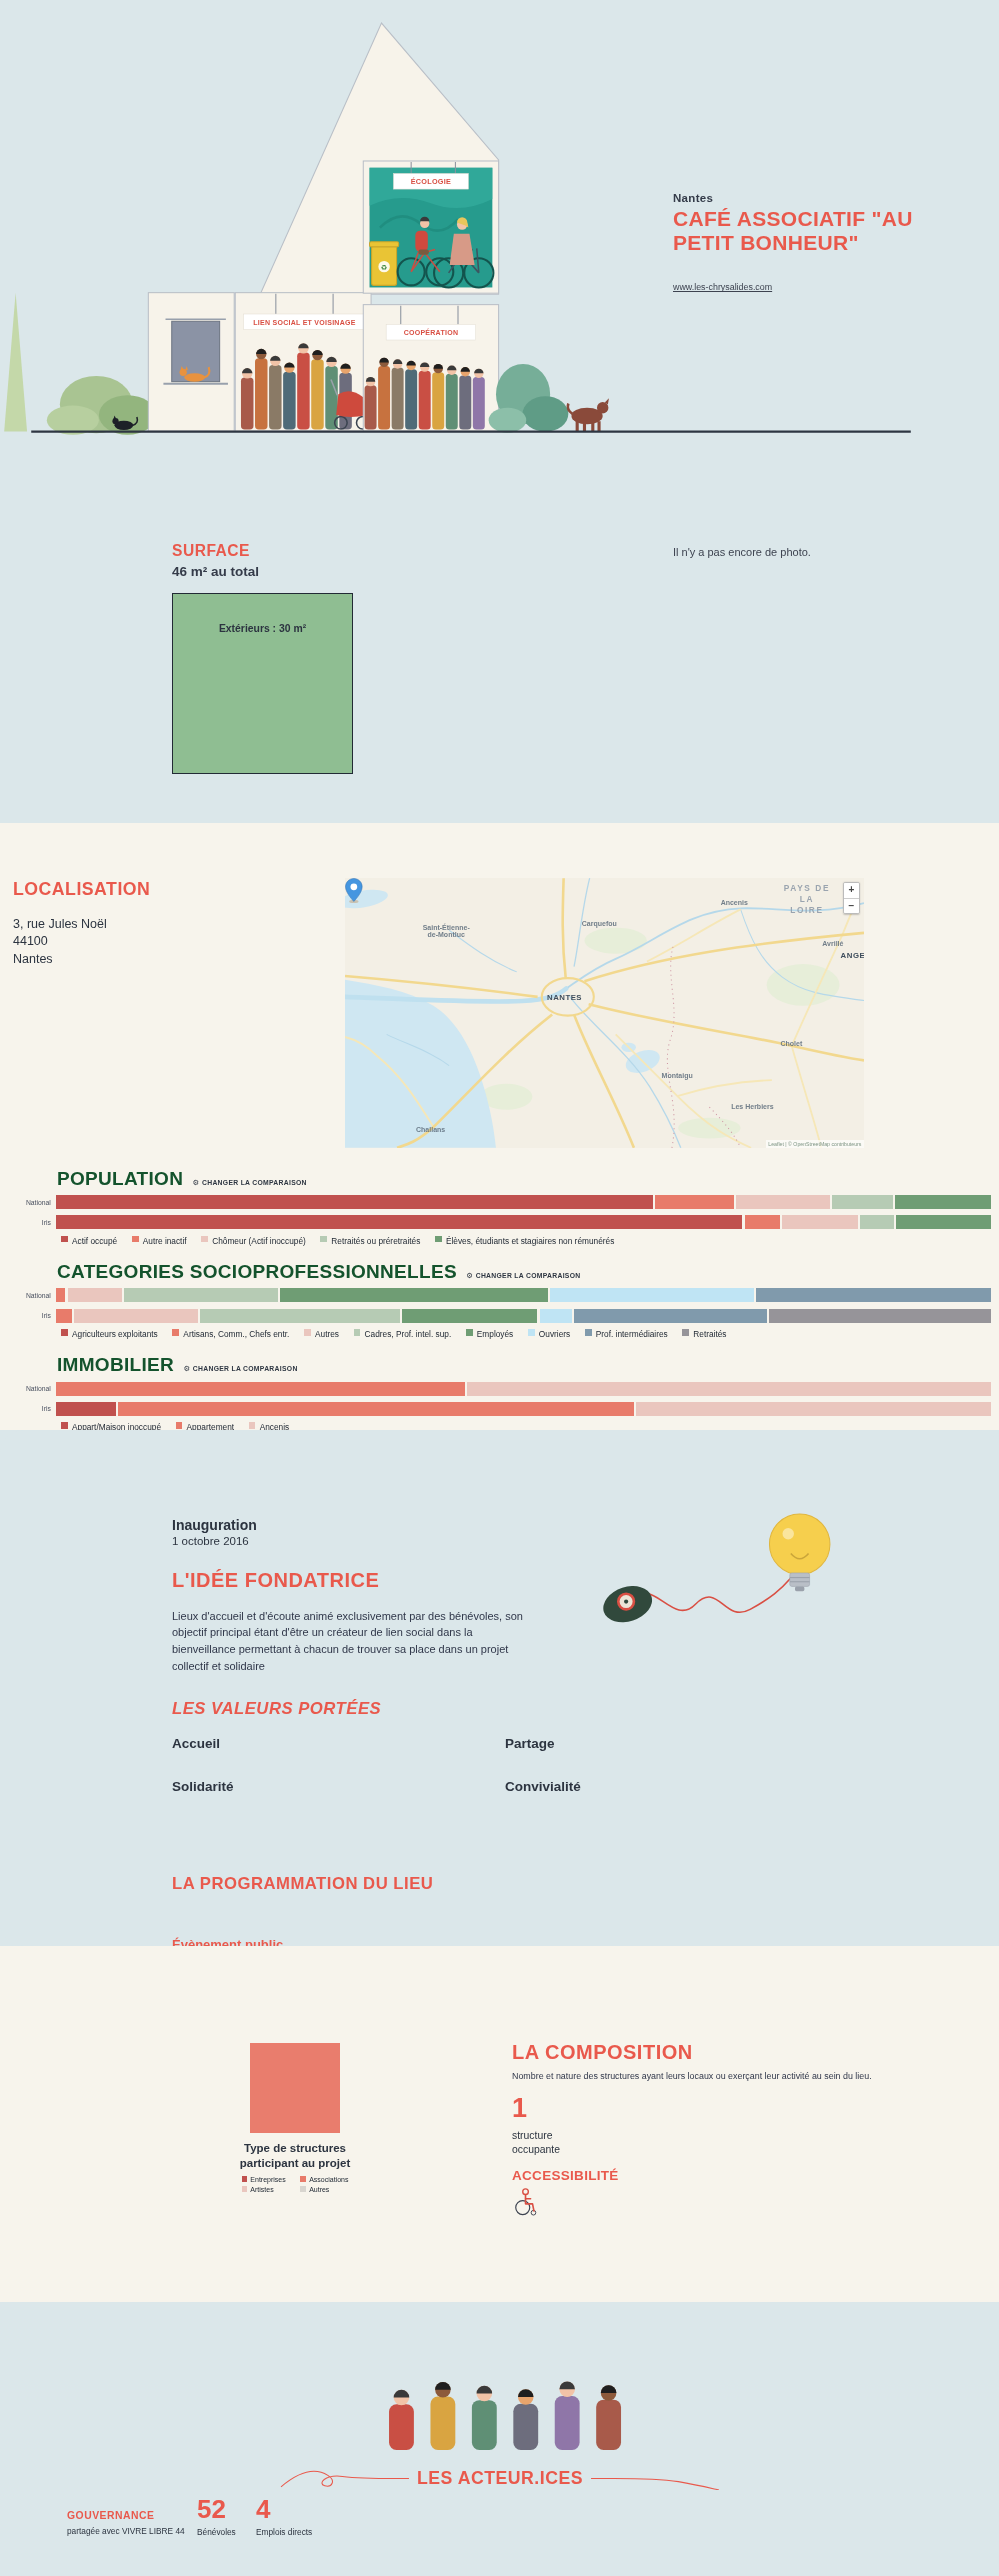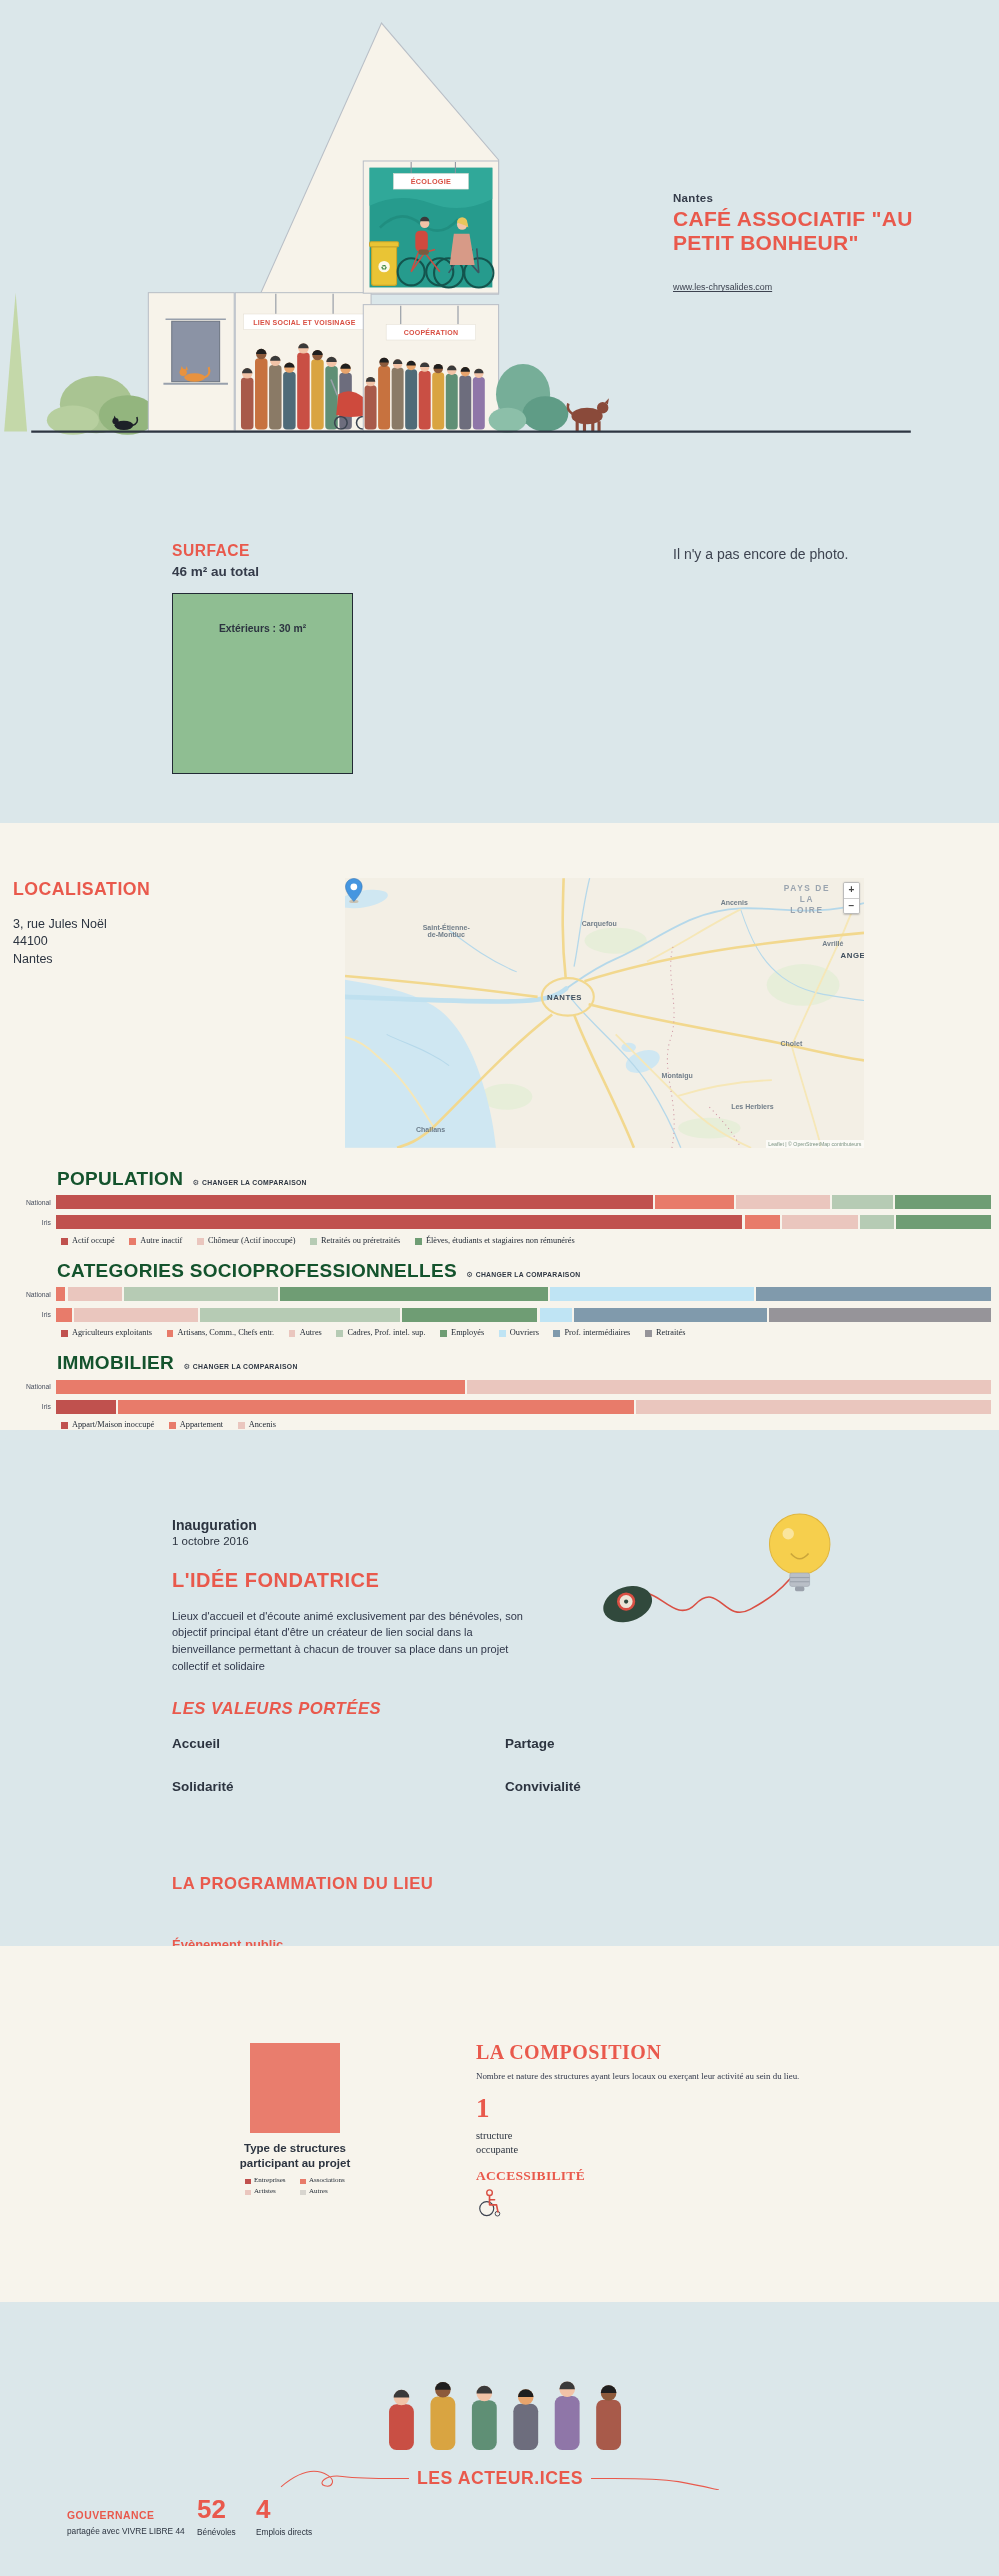--- a/index.html
+++ b/index.html
@@ -10,21 +10,21 @@
   h1,h2,h3{margin:0;font-weight:bold;}
   .pre{white-space:pre-line;}
 
   
   #hero{height:823px;}
   .house-svg{position:absolute;left:0;top:9.4px;}
   .hero-text{position:absolute;left:673px;top:192px;width:245px;}
   .hero-city{font-size:11.5px;font-weight:bold;letter-spacing:0.3px;}
   .hero-title{font-size:21px;line-height:1.15;letter-spacing:0.3px;margin-top:3.1px;font-weight:bold;color:#e9594c;}
   .hero-link{display:inline-block;margin-top:27px;font-size:8.9px;color:#3d4350;text-decoration:underline;cursor:pointer;}
-  .no-photo{position:absolute;left:673px;top:546px;font-size:14px;color:#3d4350;}
+  .no-photo{position:absolute;left:673px;top:546px;font-size:11px;color:#3d4350;}
   .surface{position:absolute;left:172px;top:542px;width:208px;}
   .surface h2{font-size:15.6px;letter-spacing:0.5px;color:#e9594c;}
   .surface-total{font-size:13.5px;font-weight:bold;margin-top:4.2px;}
   .treemap{position:relative;width:181px;height:181px;margin-top:13.5px;border:1.6px solid #222a35;box-sizing:border-box;}
   .tm-outer{position:absolute;inset:0;}
   .tm-outer-label{position:absolute;top:29px;left:0;right:0;text-align:center;font-size:10.4px;font-weight:bold;color:#2c3440;}
   .tm-inner{position:absolute;right:0;bottom:0;width:107px;height:107px;border-left:1.6px solid #222a35;border-top:1.6px solid #222a35;box-sizing:border-box;display:flex;align-items:center;justify-content:center;text-align:center;font-size:10.4px;font-weight:bold;color:#2c3440;}
 
   
   #loc{height:607px;}
@@ -49,21 +49,21 @@
   .c-head{margin-left:57px;display:flex;align-items:baseline;gap:9.4px;}
   .c-title{font-size:19px;font-weight:bold;letter-spacing:0.3px;color:#14532d;}
   .c-action{border:none;background:none;font-family:inherit;font-size:6.8px;font-weight:bold;letter-spacing:0.3px;color:#2e3642;cursor:pointer;display:inline-flex;align-items:center;gap:2.6px;padding:0;}
   .gear{font-size:7.3px;}
   .c-rows{margin-top:5.2px;}
   .bar-row{display:flex;align-items:center;margin-bottom:6.2px;}
   .bar-lab{width:56px;text-align:right;padding-right:5.2px;font-size:6.8px;color:#4a5160;box-sizing:border-box;flex:none;}
   .bar{flex:1;margin-right:9.4px;height:14px;display:flex;gap:2.1px;}
   .seg{height:100%;}
   .c-legend{margin-left:61px;margin-top:3.1px;display:flex;flex-wrap:wrap;}
-  .leg-item{display:inline-flex;align-items:flex-end;margin-right:14.6px;margin-bottom:2.1px;font-size:8.3px;color:#222a35;font-family:Liberation Serif, serif;}
+  .leg-item{display:inline-flex;align-items:flex-start;margin-right:14.6px;margin-bottom:2.1px;font-size:8.3px;color:#222a35;}
   .leg-sw{width:6.8px;height:6.8px;margin-right:4.2px;flex:none;}
 
   
   #idee{height:516px;border-radius:23px;}
   .idee-col{position:absolute;left:172px;top:87px;width:364px;}
   .pre-title{font-size:14px;font-weight:bold;color:#2c3440;}
   .pre-date{font-size:11.5px;margin-top:2.1px;color:#2c3440;}
   .idee-heading{font-size:20px;letter-spacing:0.5px;color:#e9594c;margin-top:22px;}
   .idee-body{font-size:11px;line-height:1.52;margin-top:15.6px;color:#30374a;}
   .bulb-svg{position:absolute;left:599px;top:62px;}
@@ -74,21 +74,21 @@
   .prog-event{position:absolute;left:172px;top:507px;font-size:13px;font-weight:bold;color:#e9594c;}
 
   
   #compo{height:356px;}
   .struct{position:absolute;left:198px;top:97px;width:194px;text-align:center;}
   .struct-square{width:90px;height:90px;margin:0 auto;}
   .struct-caption{margin-top:8.3px;font-size:11.5px;font-weight:bold;line-height:1.25;color:#2c3440;}
   .struct-legend{margin-top:6.2px;display:grid;grid-template-columns:auto auto;justify-content:center;column-gap:14.6px;row-gap:3.1px;}
   .struct-legend .leg-item{font-size:7px;margin:0;}
   .struct-legend .leg-sw{width:5.7px;height:5.7px;margin-right:3.1px;}
-  .compo-col{position:absolute;left:476px;top:95px;width:364px;font-family:Liberation Serif, serif;}
+  .compo-col{position:absolute;left:512px;top:95px;width:364px;}
   .compo-heading{font-size:20px;letter-spacing:0.5px;color:#e9594c;}
   .compo-sub{font-size:8.9px;margin-top:7.3px;color:#30374a;}
   .compo-count{font-size:27px;font-weight:bold;color:#e9594c;margin-top:13.5px;line-height:1;}
   .compo-count-label{font-size:10.4px;line-height:1.3;margin-top:7.3px;color:#2c3440;}
   .access-heading{font-size:13.5px;letter-spacing:0.3px;color:#e9594c;margin-top:11.5px;font-weight:bold;}
   .wheel-svg{margin-top:4.2px;}
 
   
   #acteurs{height:275px;padding-left:44px;}
   .people-svg{position:absolute;left:379px;top:64px;}

